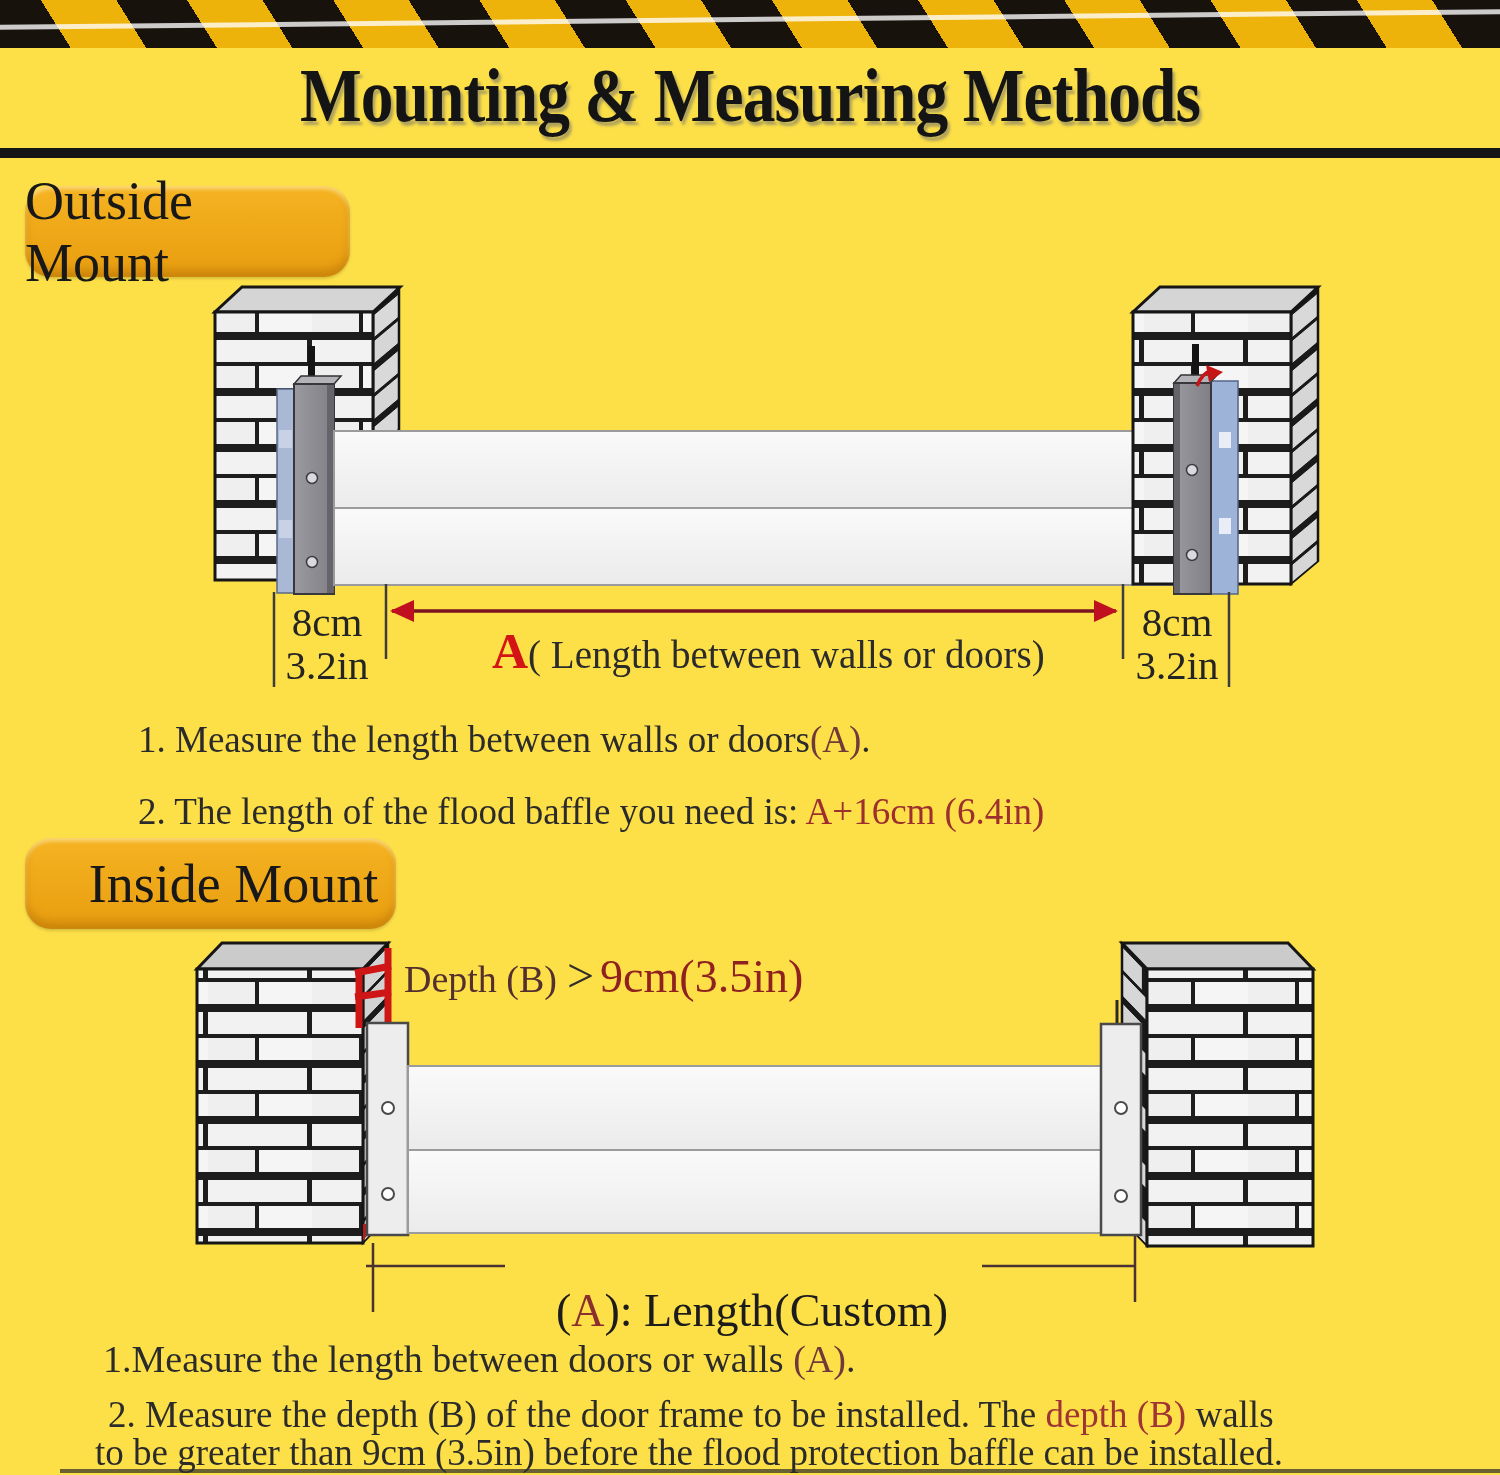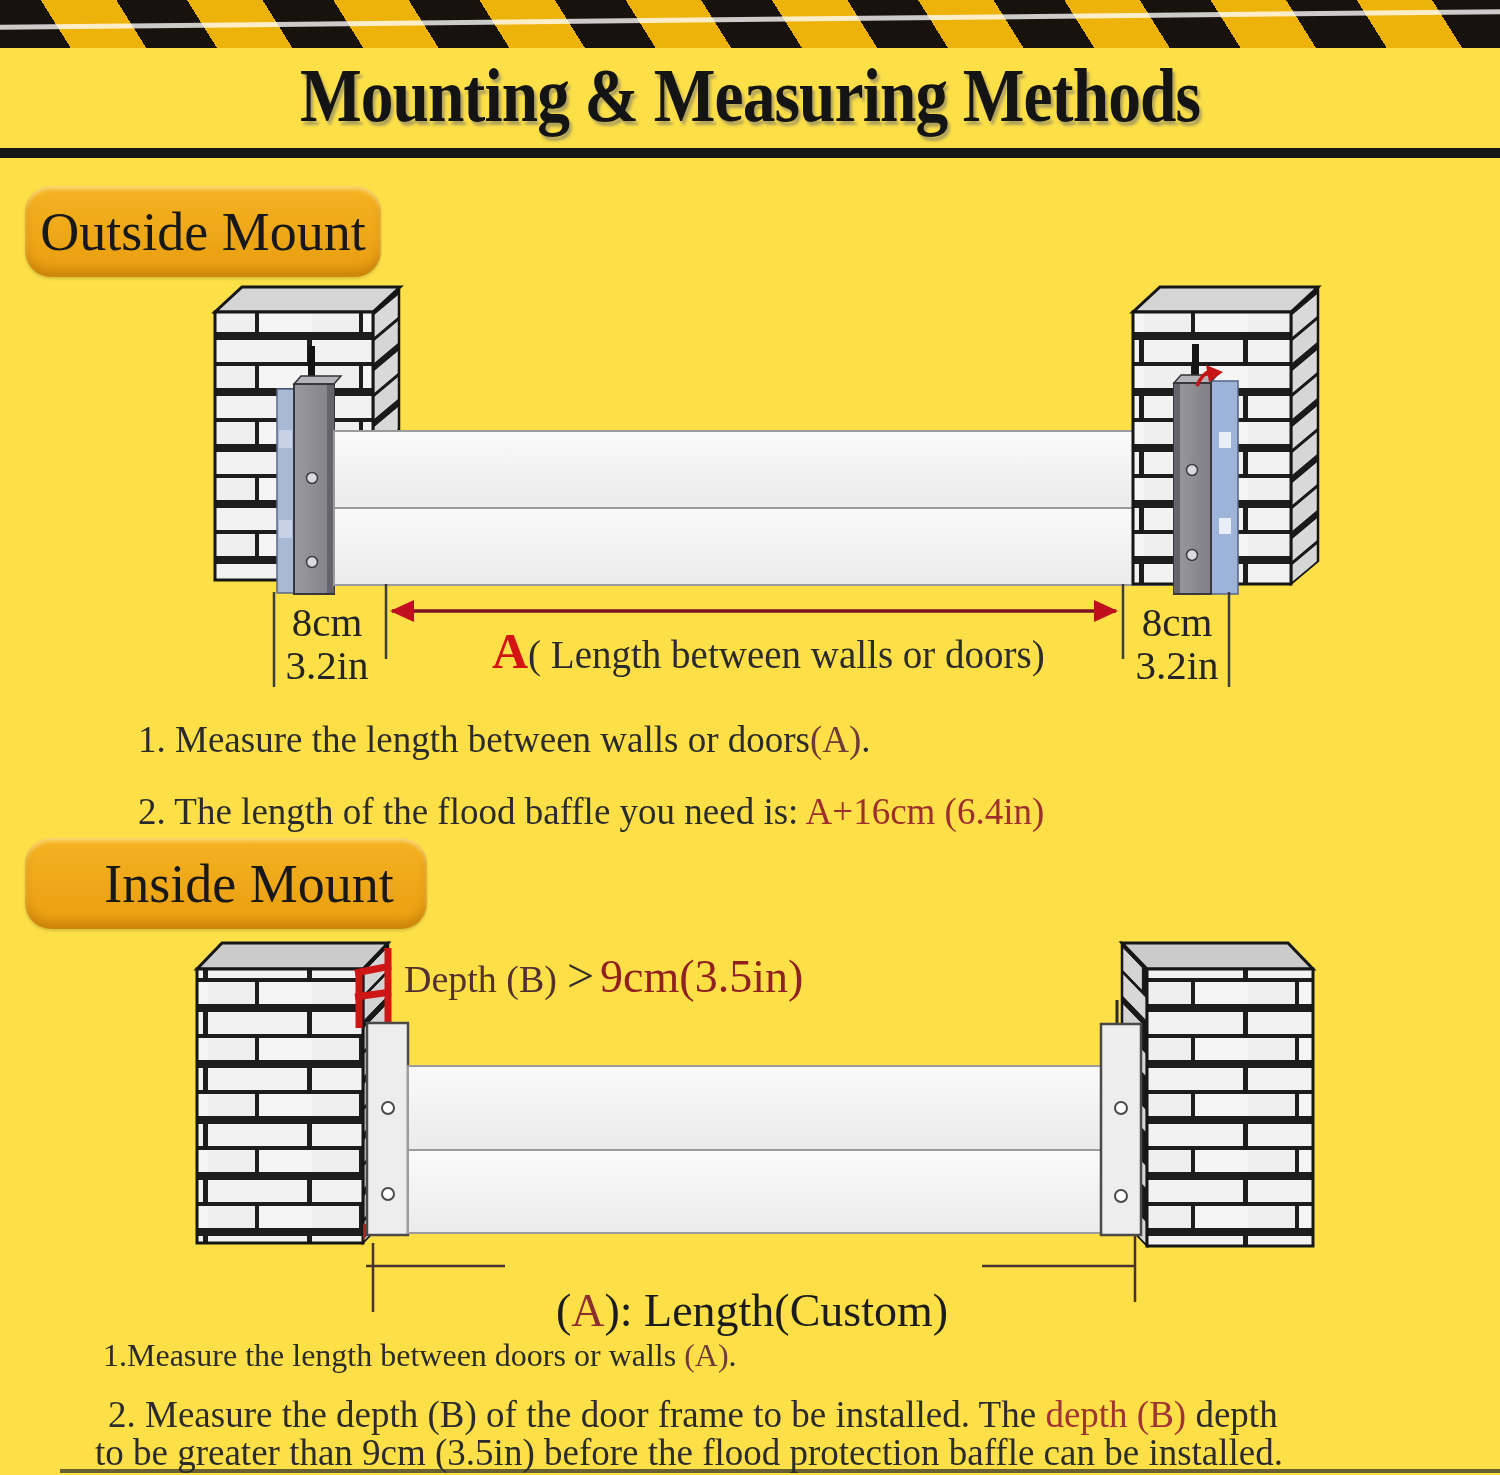--- a/index.html
+++ b/index.html
@@ -9,21 +9,21 @@
   
   .hazard{left:0;top:0;width:1500px;height:48px;
     background:repeating-linear-gradient(58deg,#17120c 0 60px,#eeb30a 60px 124px);}
   .hazard-sliver{left:-6px;top:17px;width:1512px;height:5px;background:rgba(255,255,255,.78);
     transform:rotate(-.6deg);}
   .title{left:0;top:52px;width:1500px;text-align:center;font-size:76px;font-weight:bold;
     color:#141414;transform:scaleX(.86);letter-spacing:-1px;
     text-shadow:3px 4px 3px rgba(110,110,110,.55);white-space:nowrap;}
   .black-band{left:0;top:148px;width:1500px;height:10px;background:#151515;}
   
-  .badge{width:356px;height:91px;border-radius:26px;display:flex;align-items:center;justify-content:center;
+  .badge{width:325px;height:91px;border-radius:26px;display:flex;align-items:center;justify-content:center;
     background:linear-gradient(180deg,#f5b322,#e89d0f);
     box-shadow:inset 0 -7px 9px rgba(150,85,0,.35), inset 0 3px 4px rgba(255,230,150,.8), 0 2px 3px rgba(0,0,0,.15);
     font-size:54px;color:#181818;}
   
   .t{color:#262626;white-space:nowrap;text-align:right;}
   .dim{font-size:41px;color:#242424;text-align:center;width:110px;}
   .bigA{font-size:50px;font-weight:bold;color:#d41414;}
   .step{font-size:37px;color:#2b2b2b;white-space:nowrap;}
   .maroon{color:#6f3a3a;}
   .red2{color:#9e2f2f;}
@@ -212,21 +212,21 @@
   </div>
 
   <div class="abs depthrow" style="left:404px;top:948px;">
     <span class="depth-lbl">Depth (B)</span>
     <span class="depth-gt">&gt;</span>
     <span class="depth-val">9cm(3.5in)</span>
   </div>
   <div class="abs lenlabel" style="left:472px;top:1248px;">
     <span>(</span><span class="a">A</span><span>): Length(Custom)</span>
   </div>
-  <div class="abs step" style="left:103px;top:1337px;font-size:32px;">
+  <div class="abs step" style="left:103px;top:1337px;font-size:38px;">
     <span>1.Measure the length between doors or walls </span><span class="maroon">(A)</span><span>.</span>
   </div>
   <div class="abs step" style="left:108px;top:1393px;">
-    <span>2. Measure the depth (B) of the door frame to be installed. The </span><span class="redder">depth (B)</span><span> depth</span>
+    <span>2. Measure the depth (B) of the door frame to be installed. The </span><span class="redder">depth (B)</span><span> walls</span>
   </div>
   <div class="abs step" style="left:95px;top:1431px;">to be greater than 9cm (3.5in) before the flood protection baffle can be installed.</div>
 
 </div>
 
 </body></html>

